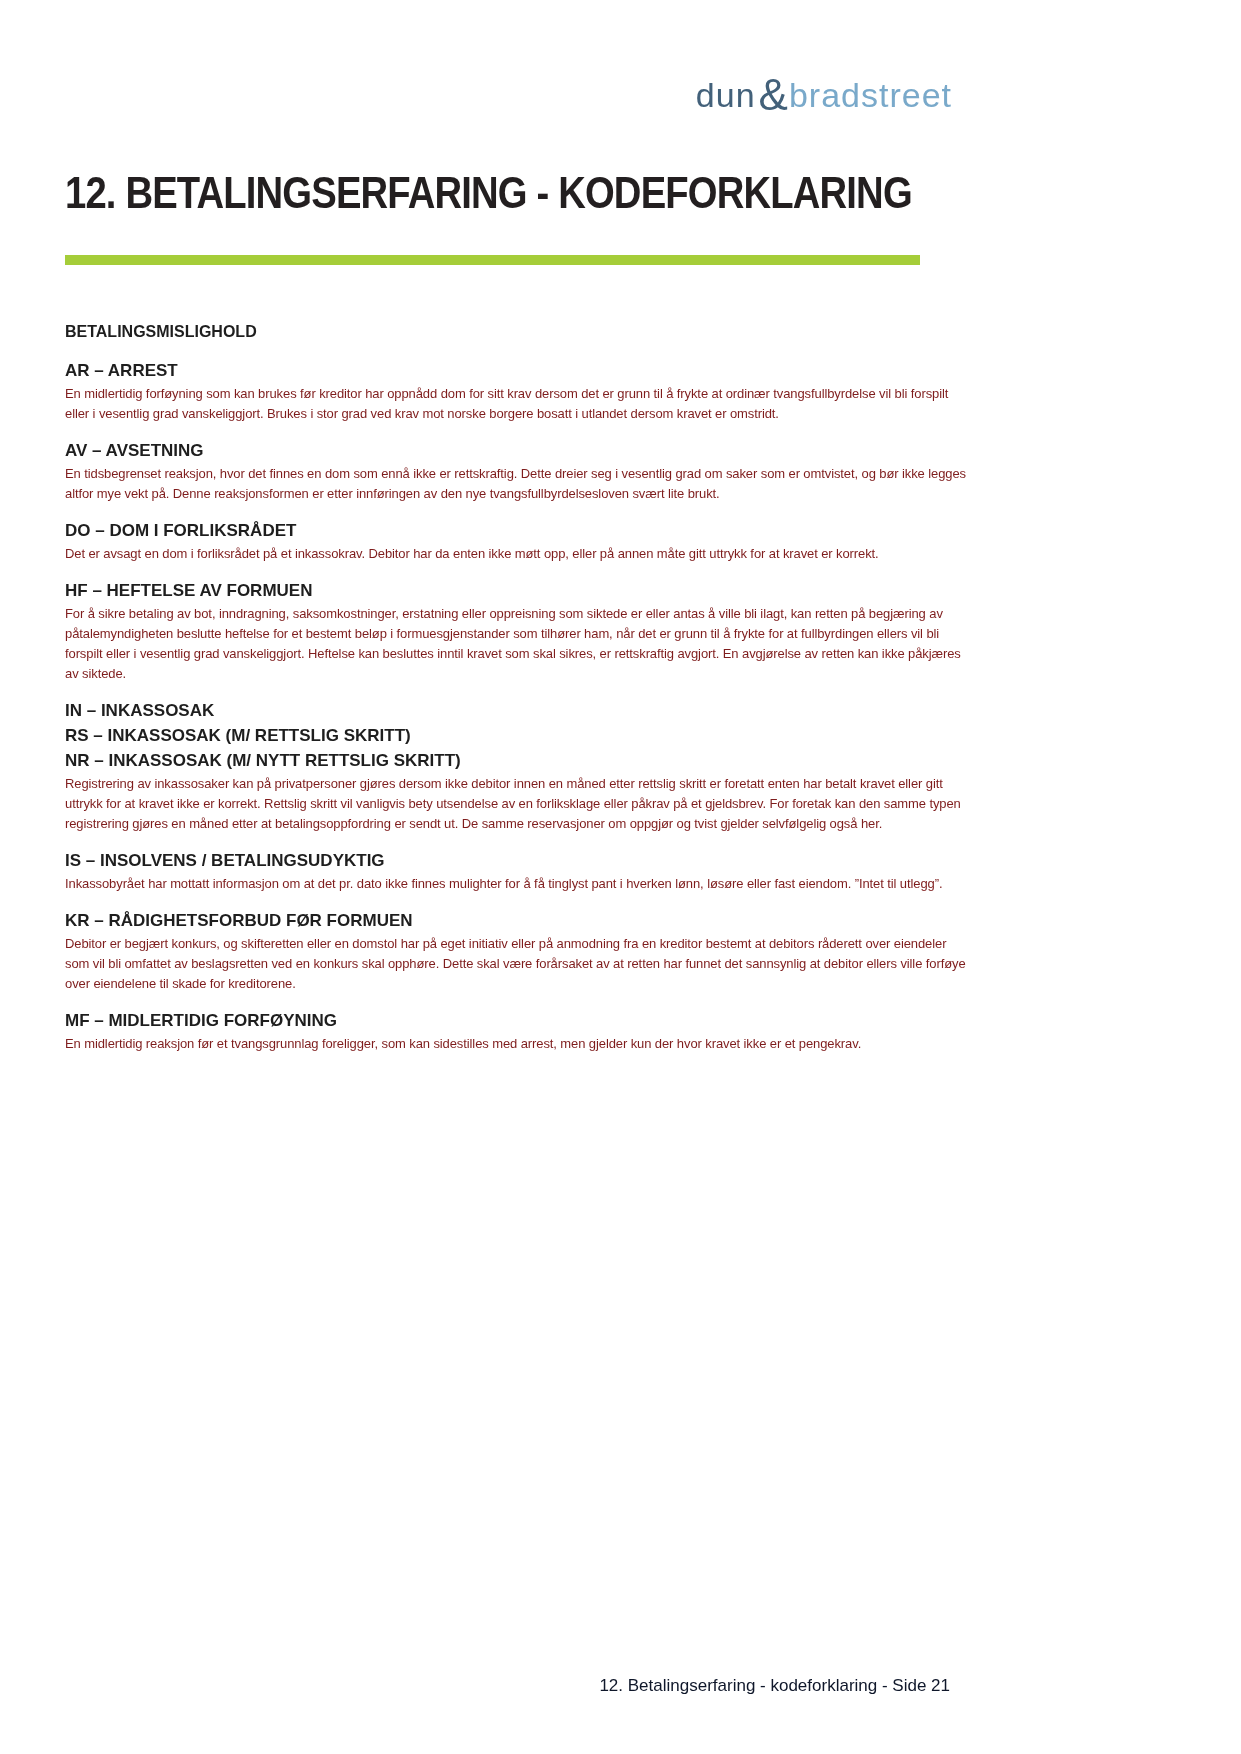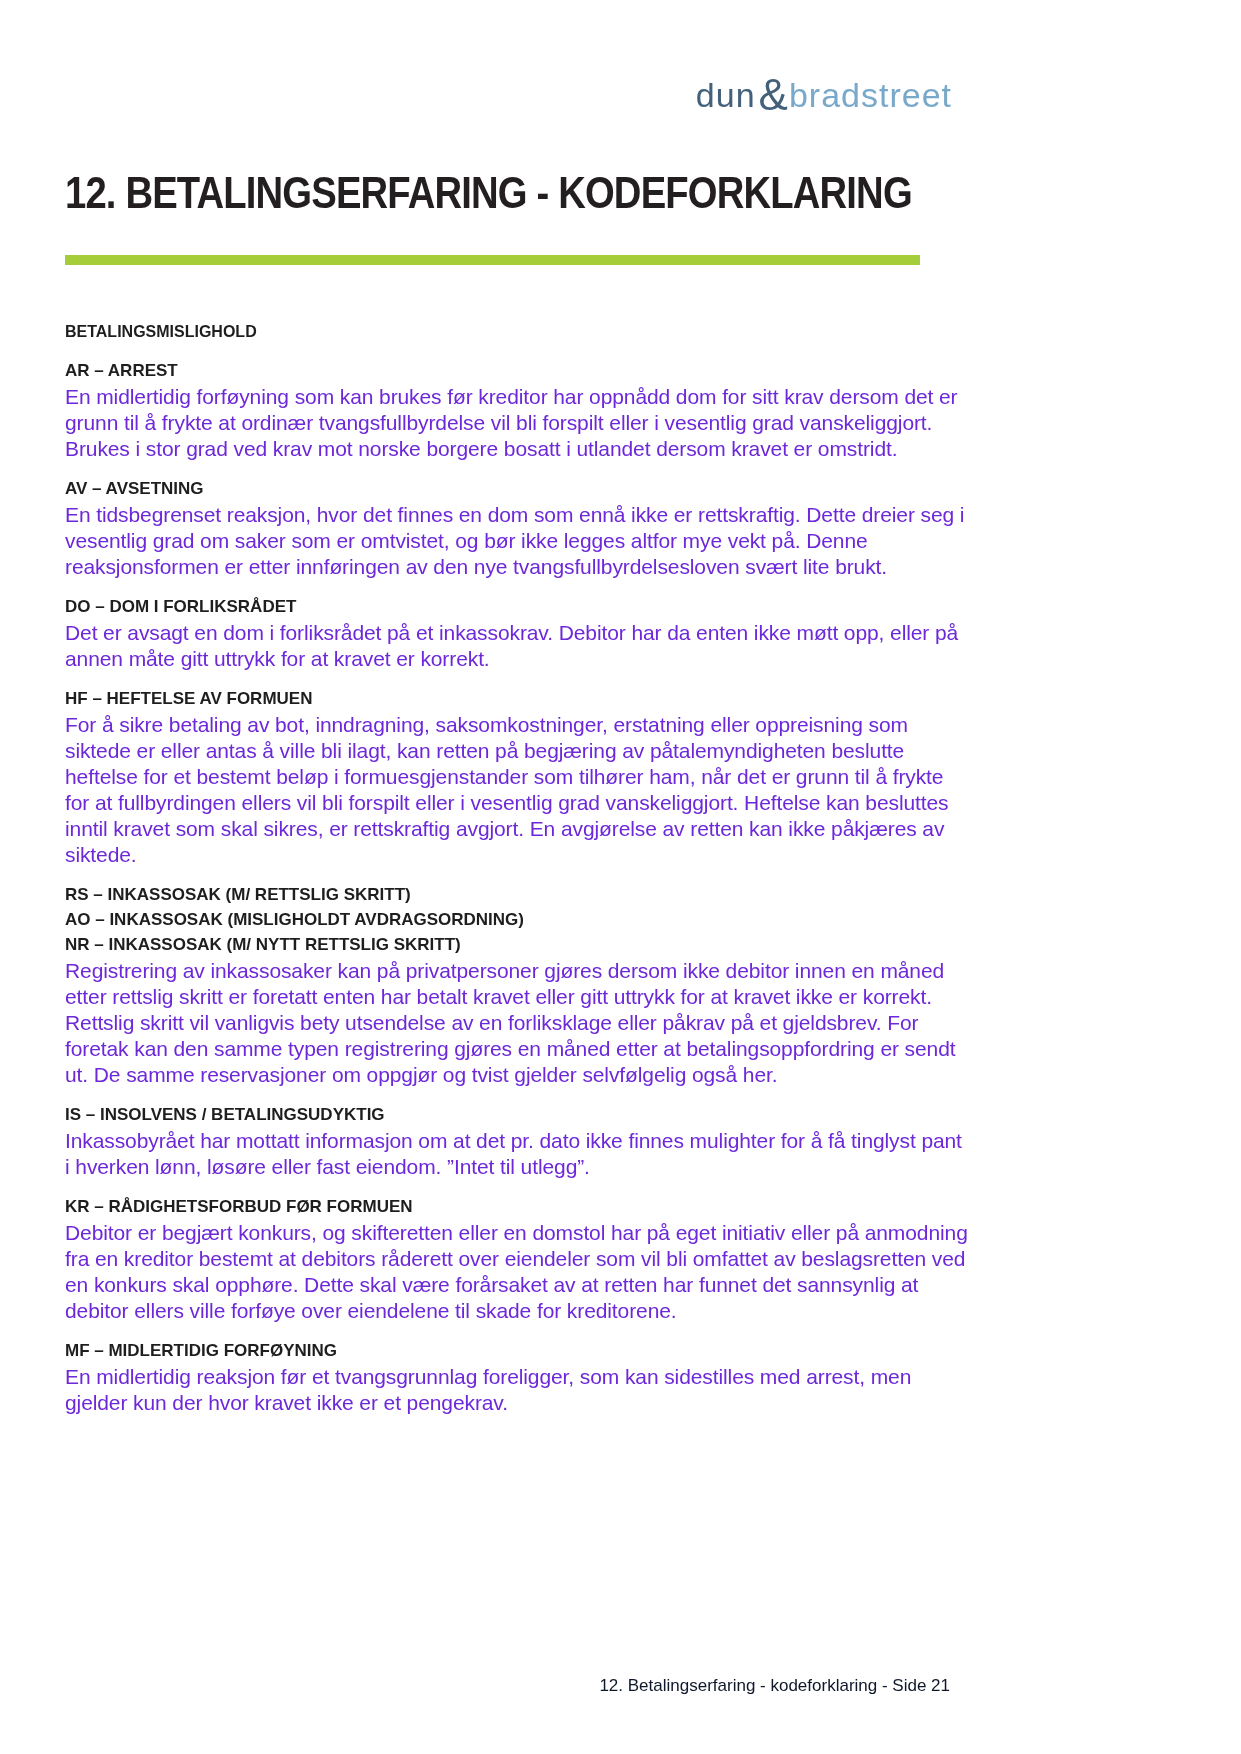--- a/index.html
+++ b/index.html
@@ -70,23 +70,23 @@
   .sec { margin-top: 14px; }
   .sec h2 {
     margin: 0;
     font-size: 17px;
     line-height: 25px;
     font-weight: 700;
     color: #1e1e1e;
   }
   .sec p {
     margin: 1px 0 0 0;
-    font-size: 21px;
-    line-height: 26px;
-    color: #6d28d9;
+    font-size: 13px;
+    line-height: 20px;
+    color: #7f1d1d;
     letter-spacing: -0.1px;
   }
   .footer {
     position: absolute;
     top: 1676px;
     right: 291px;
     font-size: 17px;
     color: #0f172a;
   }
 </style>
@@ -120,22 +120,22 @@
       <h2>DO – DOM I FORLIKSRÅDET</h2>
       <p>Det er avsagt en dom i forliksrådet på et inkassokrav. Debitor har da enten ikke møtt opp, eller på annen måte gitt uttrykk for at kravet er korrekt.</p>
     </section>
 
     <section class="sec">
       <h2>HF – HEFTELSE AV FORMUEN</h2>
       <p>For å sikre betaling av bot, inndragning, saksomkostninger, erstatning eller oppreisning som siktede er eller antas å ville bli ilagt, kan retten på begjæring av påtalemyndigheten beslutte heftelse for et bestemt beløp i formuesgjenstander som tilhører ham, når det er grunn til å frykte for at fullbyrdingen ellers vil bli forspilt eller i vesentlig grad vanskeliggjort. Heftelse kan besluttes inntil kravet som skal sikres, er rettskraftig avgjort. En avgjørelse av retten kan ikke påkjæres av siktede.</p>
     </section>
 
     <section class="sec">
+      <h2>IN – INKASSOSAK</h2>
       <h2>RS – INKASSOSAK (M/ RETTSLIG SKRITT)</h2>
-      <h2>AO – INKASSOSAK (MISLIGHOLDT AVDRAGSORDNING)</h2>
       <h2>NR – INKASSOSAK (M/ NYTT RETTSLIG SKRITT)</h2>
       <p>Registrering av inkassosaker kan på privatpersoner gjøres dersom ikke debitor innen en måned etter rettslig skritt er foretatt enten har betalt kravet eller gitt uttrykk for at kravet ikke er korrekt. Rettslig skritt vil vanligvis bety utsendelse av en forliksklage eller påkrav på et gjeldsbrev. For foretak kan den samme typen registrering gjøres en måned etter at betalingsoppfordring er sendt ut. De samme reservasjoner om oppgjør og tvist gjelder selvfølgelig også her.</p>
     </section>
 
     <section class="sec">
       <h2>IS – INSOLVENS / BETALINGSUDYKTIG</h2>
       <p>Inkassobyrået har mottatt informasjon om at det pr. dato ikke finnes mulighter for å få tinglyst pant i hverken lønn, løsøre eller fast eiendom. ”Intet til utlegg”.</p>
     </section>
 
     <section class="sec">

